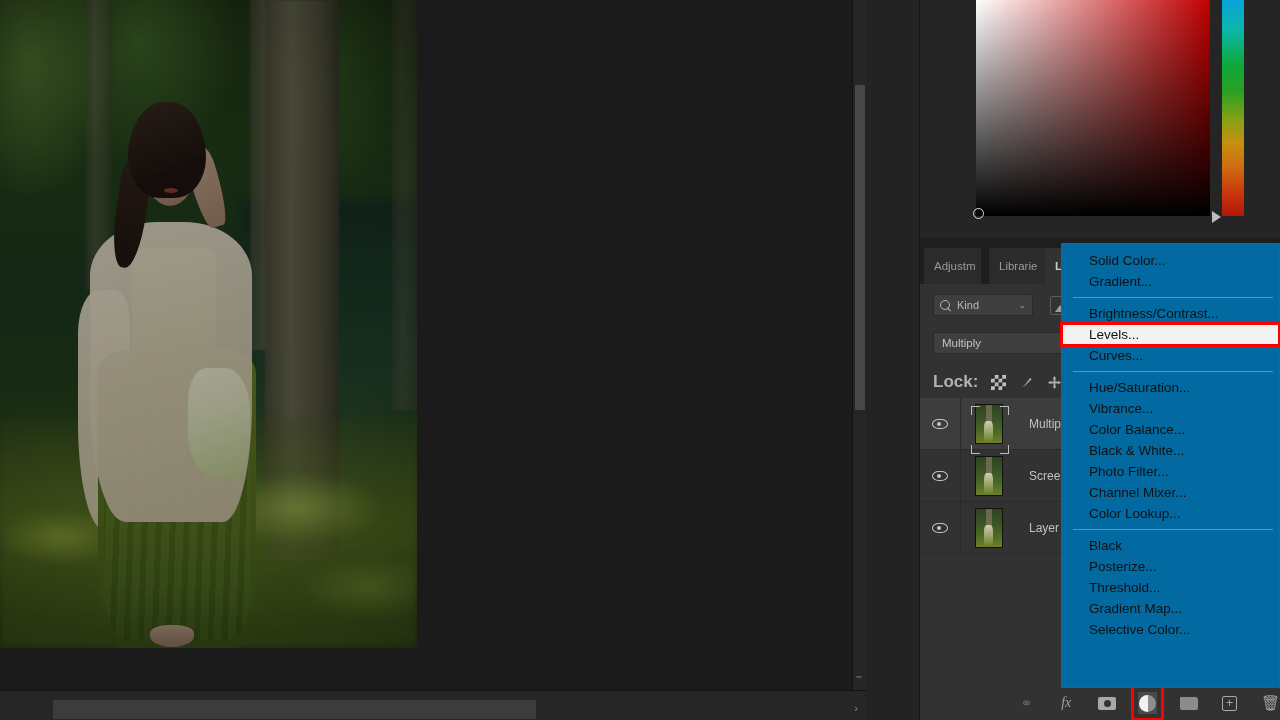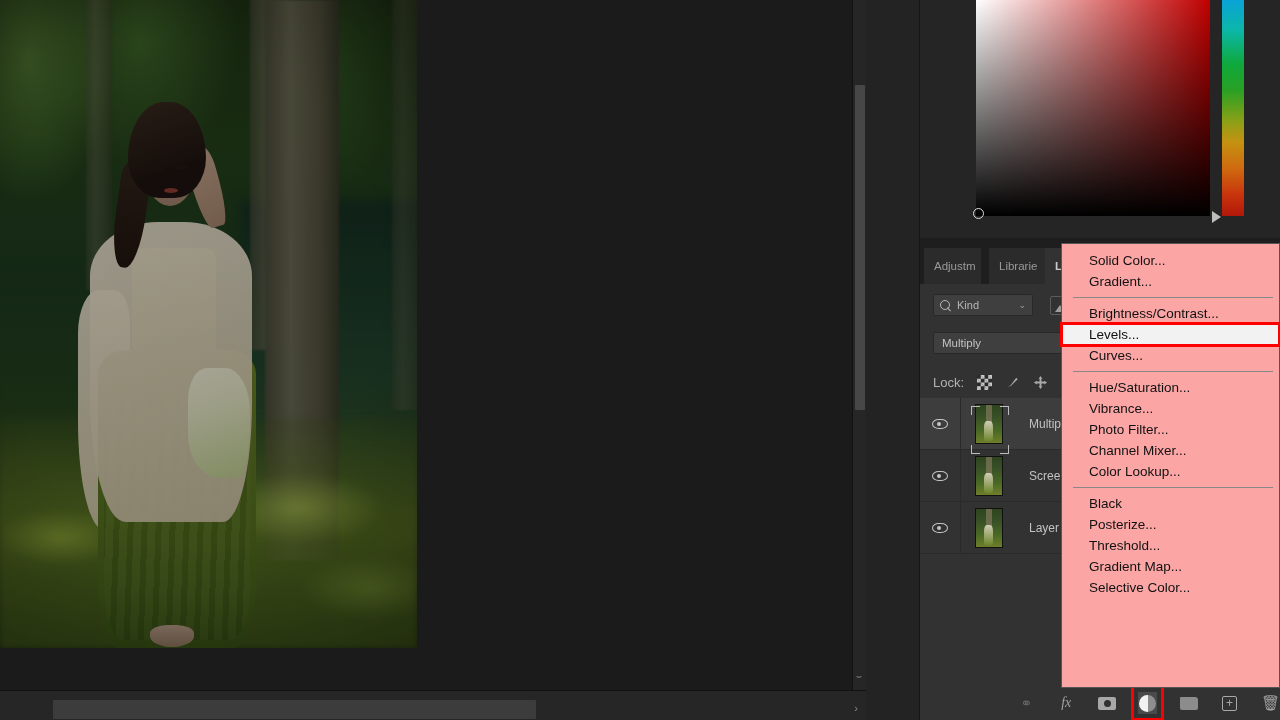--- a/index.html
+++ b/index.html
@@ -243,21 +243,21 @@
   }
   .opacity-box {
     position: absolute; left: 160px; top: 0; width: 95px; height: 22px;
     background: #3f3f3f; border: 1px solid #282828; border-radius: 2px;
   }
 
   .lock-row {
     position: absolute; left: 0; top: 84px; width: 360px; height: 28px;
     display: flex; align-items: center; gap: 13px; padding-left: 13px;
   }
-  .lock-label { font-size: 13px; color: #b2b2b2; }
+  .lock-label { font-size: 17px; color: #b2b2b2; font-weight: bold; }
   .lock-ico { width: 15px; height: 15px; opacity: .82; }
   .checker {
     width: 15px; height: 15px;
     background:
       linear-gradient(45deg, #c9c9c9 25%, transparent 25%, transparent 75%, #c9c9c9 75%),
       linear-gradient(45deg, #c9c9c9 25%, #2b2b2b 25%, #2b2b2b 75%, #c9c9c9 75%);
     background-size: 7.5px 7.5px; background-position: 0 0, 3.75px 3.75px;
   }
 
   .layer-list { position: absolute; left: 0; top: 114px; width: 360px; height: 288px; }
@@ -327,21 +327,21 @@
   .folder-ico { width: 18px; height: 13px; background: #8c8c8c; border-radius: 1px 3px 2px 2px; }
   .newlayer-ico { width: 15px; height: 15px; border: 1.5px solid #a8a8a8; border-radius: 2px;
                   display: flex; align-items: center; justify-content: center;
                   font-size: 12px; line-height: 1; color: #a8a8a8; }
   .trash-ico { font-size: 15px; }
   .tb-btn.highlighted { outline: 3px solid #ff0000; outline-offset: 4px; background: #4a4a4a; }
 
   
   .adj-menu {
     position: absolute; left: 1061px; top: 243px; width: 219px; height: 445px;
-    background: #fca5a5; border: 1px solid #555; z-index: 40;
+    background: #0369a1; border: 1px solid #555; z-index: 40;
     padding: 6px 0; color: #111;
   }
   .mi {
     height: 21px; line-height: 21px; padding-left: 27px;
     font-size: 13.5px; color: #111; white-space: nowrap;
   }
   .mi.sel {
     background: #f2f2f2; outline: 3px solid #ff0000; outline-offset: -1px;
     position: relative; z-index: 2;
   }
@@ -521,20 +521,22 @@
   <div class="adj-menu">
     <div class="mi">Solid Color...</div>
     <div class="mi">Gradient...</div>
     <div class="mi-sep"></div>
     <div class="mi">Brightness/Contrast...</div>
     <div class="mi sel">Levels...</div>
     <div class="mi">Curves...</div>
     <div class="mi-sep"></div>
     <div class="mi">Hue/Saturation...</div>
     <div class="mi">Vibrance...</div>
+    <div class="mi">Color Balance...</div>
+    <div class="mi">Black &amp; White...</div>
     <div class="mi">Photo Filter...</div>
     <div class="mi">Channel Mixer...</div>
     <div class="mi">Color Lookup...</div>
     <div class="mi-sep"></div>
     <div class="mi">Black</div>
     <div class="mi">Posterize...</div>
     <div class="mi">Threshold...</div>
     <div class="mi">Gradient Map...</div>
     <div class="mi">Selective Color...</div>
   </div>

